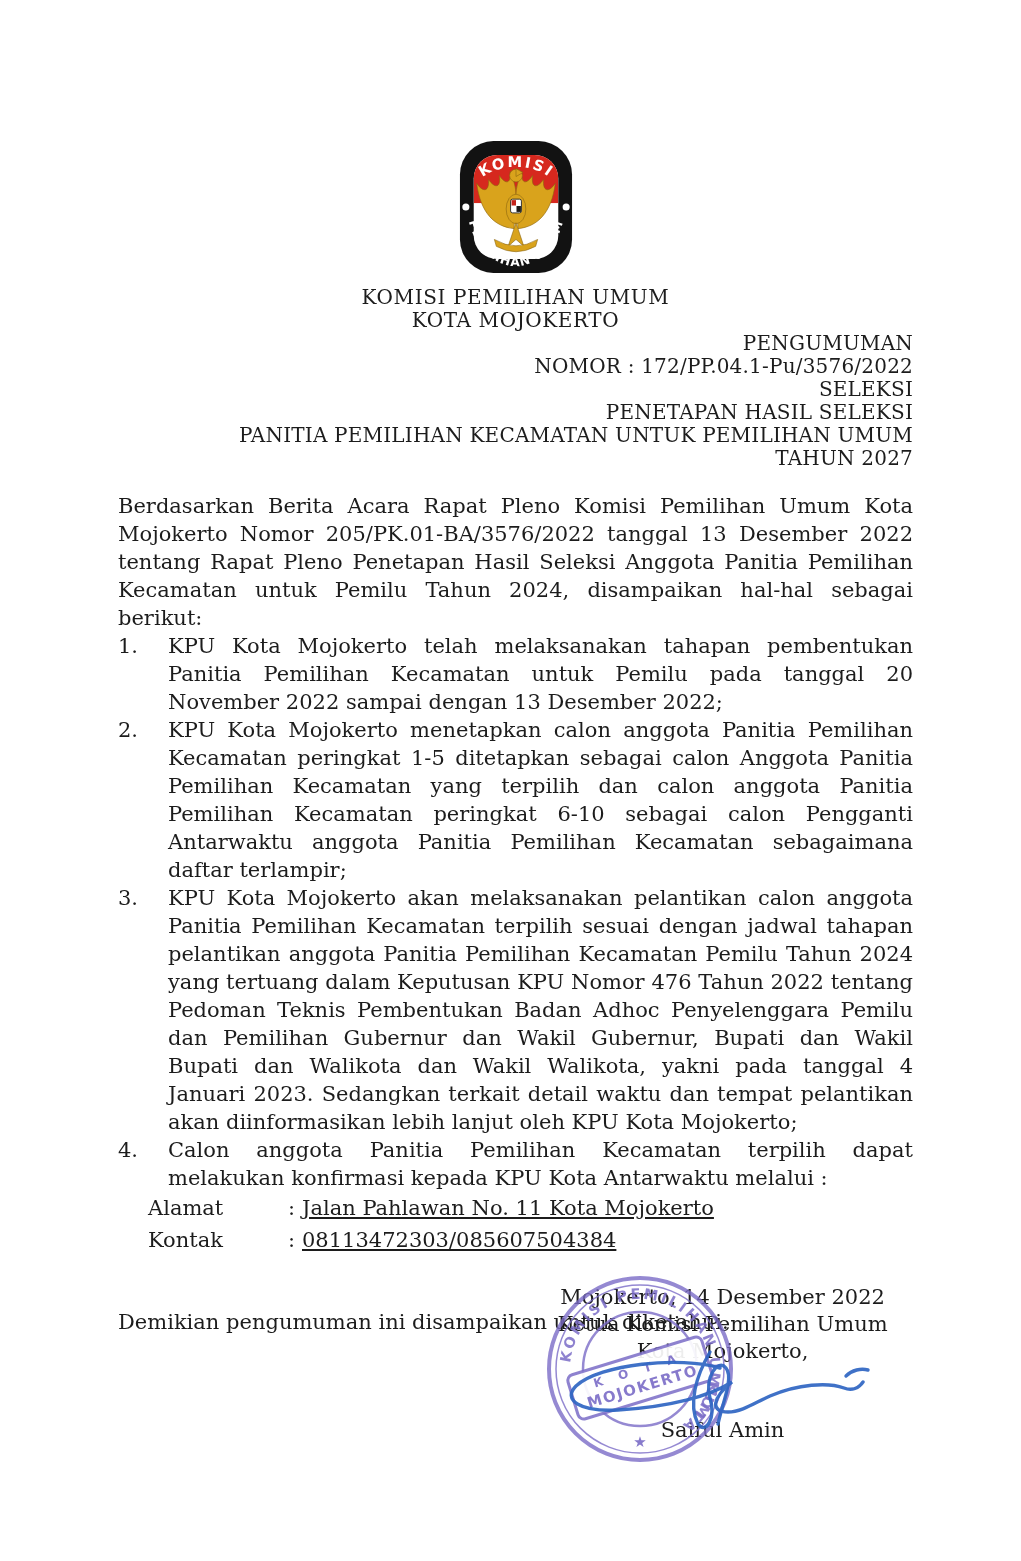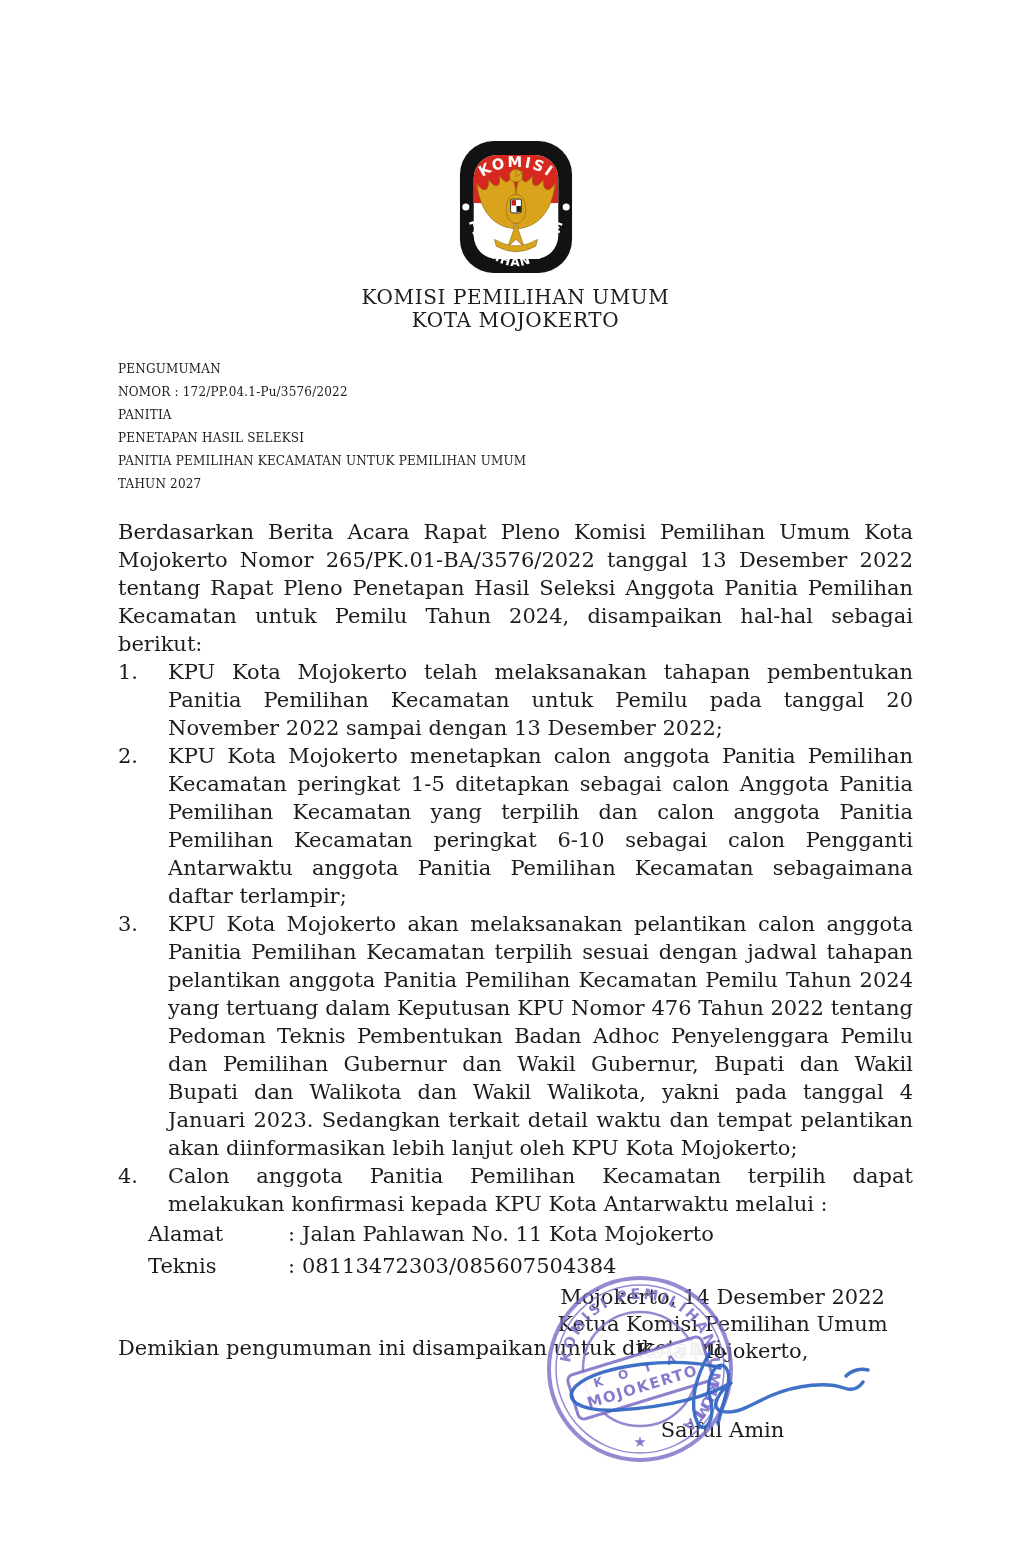--- a/index.html
+++ b/index.html
@@ -12,38 +12,38 @@
     color:#1c1c1c;
     overflow:hidden;
   }
   .content { padding:138px 108px 0 118px; }
 
   .logo-wrap { text-align:center; margin-bottom:6px; }
   .logo-wrap svg { display:inline-block; }
 
   .org { text-align:center; font-size:20px; line-height:23px; letter-spacing:0.6px; }
 
-  .title-block { text-align:left; margin-top:26px; font-size:12px; line-height:23px; letter-spacing:0.2px; }
+  .title-block { text-align:right; font-size:20px; line-height:23px; letter-spacing:0.2px; }
 
   .intro {
     margin-top:22px;
     font-size:21px; line-height:28px;
     text-align:justify;
   }
 
   .olist { margin-top:0; }
   .li { display:flex; font-size:21px; line-height:28px; }
   .li .num { flex:0 0 50px; }
   .li .itxt { flex:1; text-align:justify; }
 
   .contact { margin-left:30px; font-size:21px; line-height:32px; }
   .c-row { display:flex; }
   .c-label { flex:0 0 140px; }
   .c-sep { flex:0 0 14px; }
-  .c-val { flex:1; }
+  .c-val { flex:1;text-decoration:underline; }
 
   .closing { margin-top:52px; font-size:21px; line-height:28px; }
 
   .sig-block {
     position:absolute; left:530px; top:1284px; width:385px;
     text-align:center; font-size:21px; line-height:27px;
     z-index:2;
   }
   .sig-space { height:52px; }
 
@@ -105,27 +105,27 @@
     </div>
 
     <div class="org">
       <div>KOMISI PEMILIHAN UMUM</div>
       <div>KOTA MOJOKERTO</div>
     </div>
 
     <div class="title-block">
       <div>PENGUMUMAN</div>
       <div>NOMOR : 172/PP.04.1-Pu/3576/2022</div>
-      <div>PANITIA</div>
+      <div>SELEKSI</div>
       <div>PENETAPAN HASIL SELEKSI</div>
       <div>PANITIA PEMILIHAN KECAMATAN UNTUK PEMILIHAN UMUM</div>
       <div>TAHUN 2027</div>
     </div>
 
-    <p class="intro">Berdasarkan Berita Acara Rapat Pleno Komisi Pemilihan Umum Kota Mojokerto Nomor 265/PK.01-BA/3576/2022 tanggal 13 Desember 2022 tentang Rapat Pleno Penetapan Hasil Seleksi Anggota Panitia Pemilihan Kecamatan untuk Pemilu Tahun 2024, disampaikan hal-hal sebagai berikut:</p>
+    <p class="intro">Berdasarkan Berita Acara Rapat Pleno Komisi Pemilihan Umum Kota Mojokerto Nomor 205/PK.01-BA/3576/2022 tanggal 13 Desember 2022 tentang Rapat Pleno Penetapan Hasil Seleksi Anggota Panitia Pemilihan Kecamatan untuk Pemilu Tahun 2024, disampaikan hal-hal sebagai berikut:</p>
 
     <div class="olist">
       <div class="li">
         <div class="num">1.</div>
         <div class="itxt">KPU Kota Mojokerto telah melaksanakan tahapan pembentukan Panitia Pemilihan Kecamatan untuk Pemilu pada tanggal 20 November 2022 sampai dengan 13 Desember 2022;</div>
       </div>
       <div class="li">
         <div class="num">2.</div>
         <div class="itxt">KPU Kota Mojokerto menetapkan calon anggota Panitia Pemilihan Kecamatan peringkat 1-5 ditetapkan sebagai calon Anggota Panitia Pemilihan Kecamatan yang terpilih dan calon anggota Panitia Pemilihan Kecamatan peringkat 6-10 sebagai calon Pengganti Antarwaktu anggota Panitia Pemilihan Kecamatan sebagaimana daftar terlampir;</div>
       </div>
@@ -139,21 +139,21 @@
       </div>
     </div>
 
     <div class="contact">
       <div class="c-row">
         <div class="c-label">Alamat</div>
         <div class="c-sep">:</div>
         <div class="c-val">Jalan Pahlawan No. 11 Kota Mojokerto</div>
       </div>
       <div class="c-row">
-        <div class="c-label">Teknis</div>
+        <div class="c-label">Kontak</div>
         <div class="c-sep">:</div>
         <div class="c-val">08113472303/085607504384</div>
       </div>
     </div>
 
     <p class="closing">Demikian pengumuman ini disampaikan untuk diketahui.</p>
   </div>
 
   <div class="sig-block">
     <div>Mojokerto, 14 Desember 2022</div>

